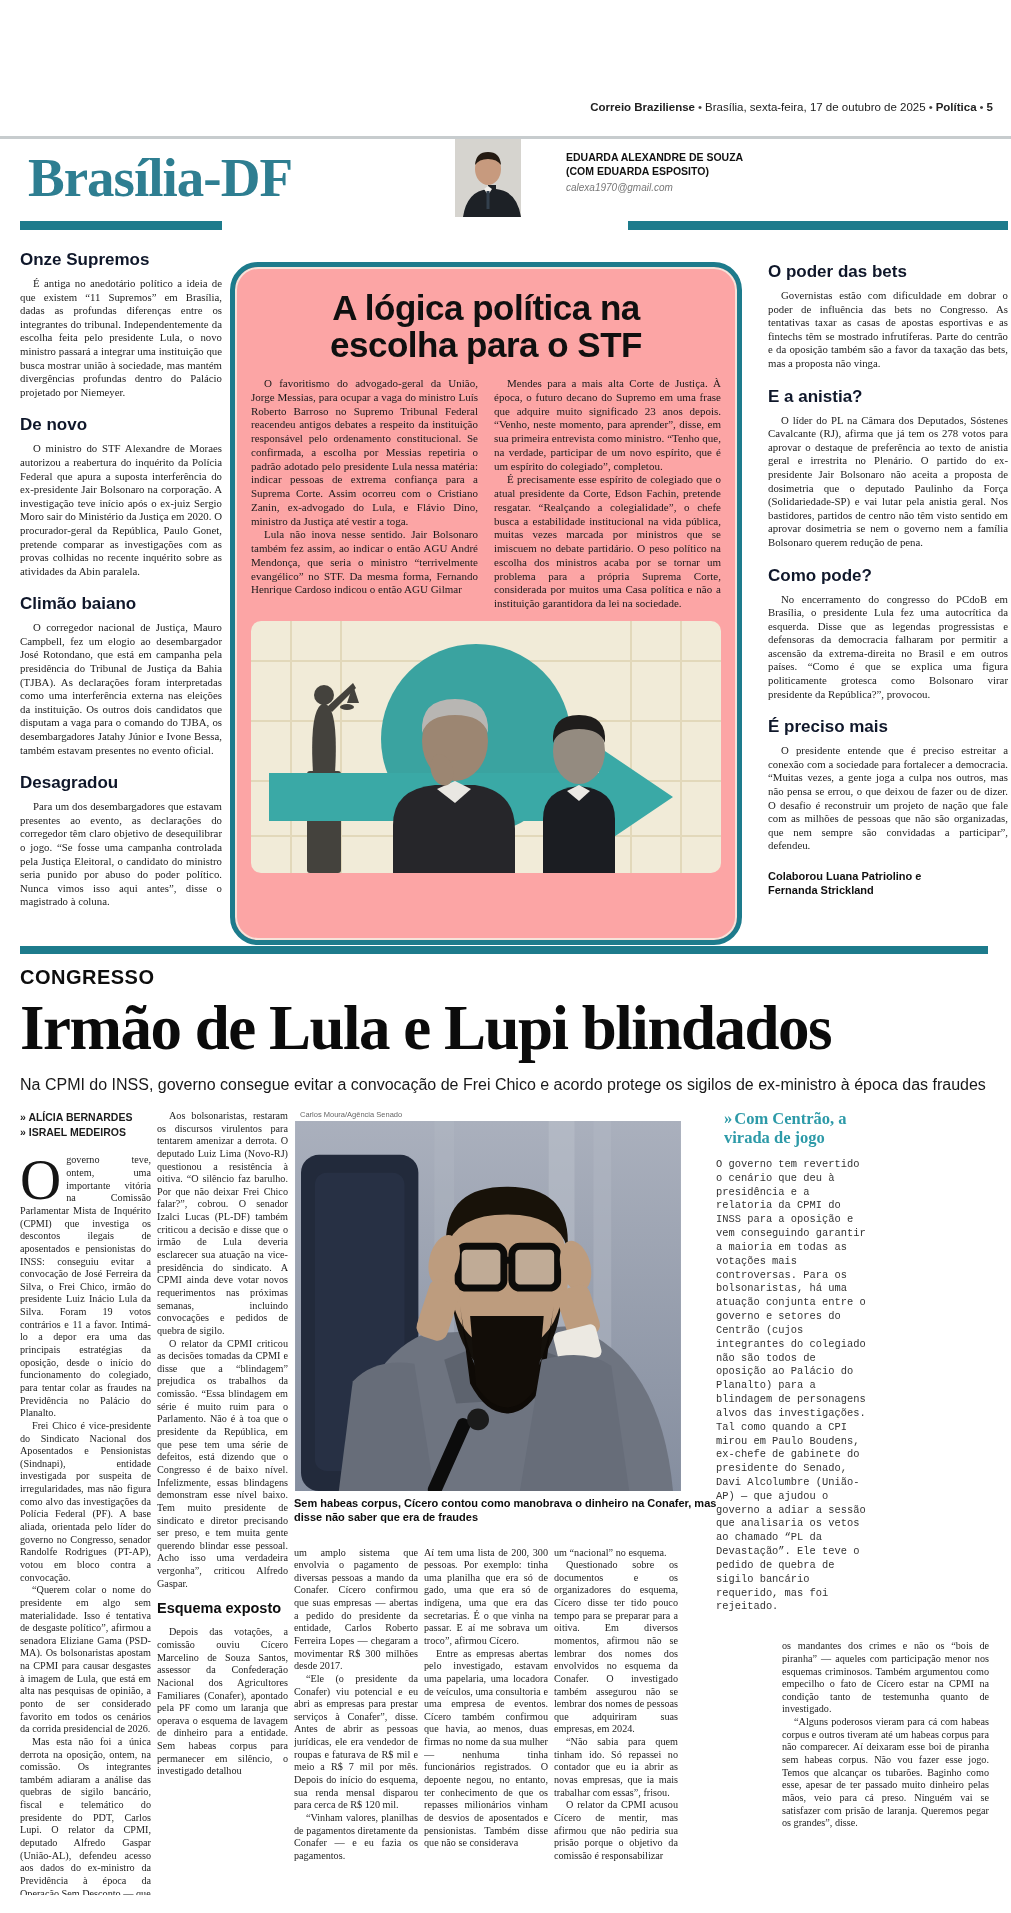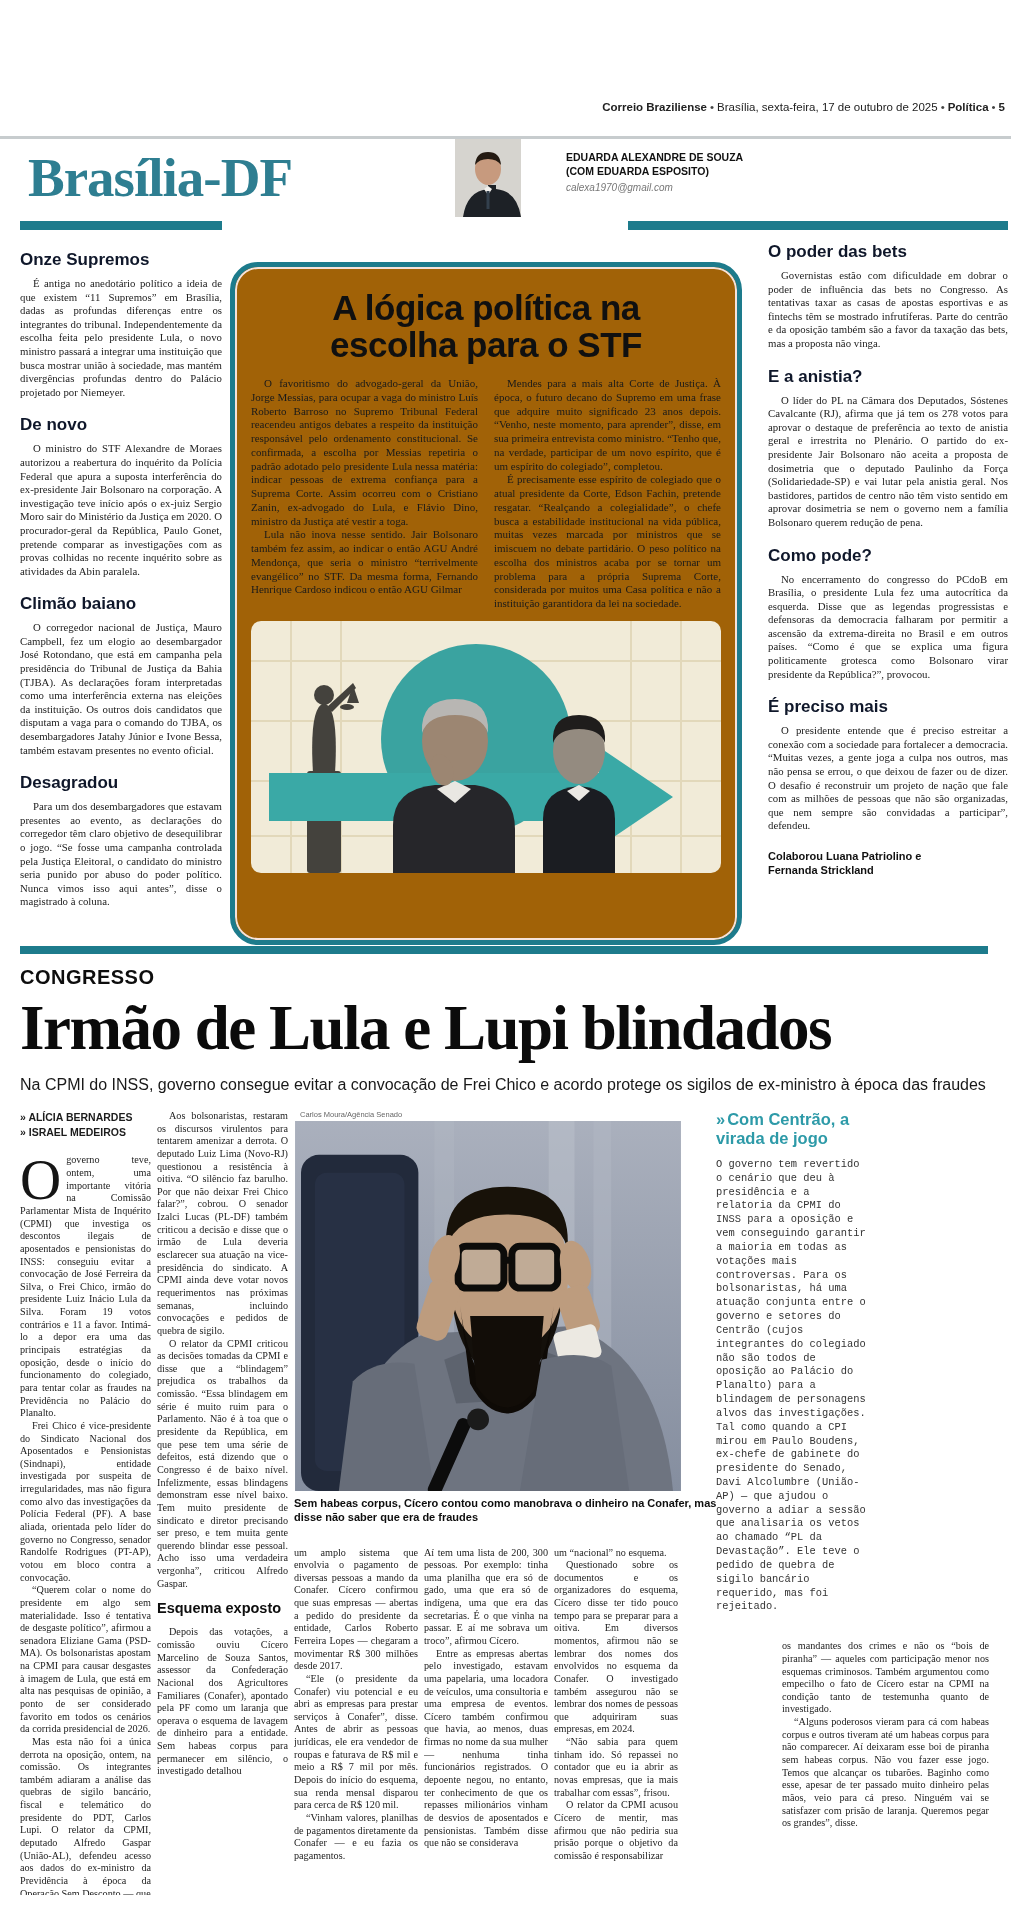--- a/index.html
+++ b/index.html
@@ -2,49 +2,49 @@
 <html><head>
 <meta charset="utf-8">
 <style>
   * { margin:0; padding:0; box-sizing:border-box; }
   html,body { background:#ffffff; }
   body {
     width:1011px; height:1913px; position:relative; overflow:hidden;
     font-family:"Liberation Sans", sans-serif; color:#1a1a1a;
   }
   
-  .edition-line { position:absolute; top:101px; right:6px; font-size:11.5px; color:#222; letter-spacing:0; }
+  .edition-line { position:absolute; top:101px; right:18px; font-size:11.5px; color:#222; letter-spacing:0; }
   .edition-line .b { font-weight:700; }
   .edition-line .sep { color:#444; padding:0 3px; }
   .header-rule { position:absolute; top:136px; left:0; width:1011px; height:0; border-top:3px solid #c7ccce; }
 
   .masthead-title { position:absolute; top:146px; left:28px; font-family:"Liberation Serif", serif;
     font-weight:700; font-size:55px; color:#2e7e91; letter-spacing:-1px; }
   .headshot { position:absolute; top:139px; left:455px; width:66px; height:78px; }
   .byline-block { position:absolute; top:151px; left:566px; width:260px; line-height:1.3; }
   .byline-block .author { font-weight:700; font-size:10.5px; color:#111; }
   .byline-block .email { font-style:italic; font-size:10px; color:#777; margin-top:3px; }
 
   .bar-left  { position:absolute; top:221px; left:20px;  width:202px; height:9px; background:#1d7b8c; }
   .bar-right { position:absolute; top:221px; right:3px;  width:380px; height:9px; background:#1d7b8c; }
 
   
   .news-col { position:absolute; font-family:"Liberation Serif", serif; }
   .left-col  { top:246px; left:20px;  width:202px; height:700px; overflow:hidden; }
-  .right-col { top:238px; left:768px; width:240px; height:700px; overflow:hidden; }
+  .right-col { top:258px; left:768px; width:240px; height:700px; overflow:hidden; }
   .sec-title { font-family:"Liberation Sans", sans-serif; font-weight:700; font-size:17px;
     color:#0f172a; margin:16px 0 7px; }
   .sec-title:first-child { margin-top:4px; }
   .sec-body { font-size:10.8px; line-height:1.26; text-align:justify; text-indent:13px; color:#222; }
   .credit { font-family:"Liberation Sans", sans-serif; font-weight:700; font-size:11px;
     margin-top:16px; line-height:1.3; color:#111; }
 
   
   .feature-box { position:absolute; top:262px; left:230px; width:512px; height:683px;
-    border:5px solid #1d7b8c; border-radius:28px; background:#a16207;
+    border:5px solid #1d7b8c; border-radius:28px; background:#fca5a5;
     box-shadow: inset 0 0 0 2px #f6e3da; padding:16px 16px 12px; overflow:hidden; }
   .feature-title { text-align:center; font-weight:700; font-size:35px; line-height:1.06;
     letter-spacing:-0.5px; color:#101010; margin:6px 0 14px; }
   .feature-cols { display:flex; gap:16px; font-family:"Liberation Serif", serif; }
   .feature-col { width:50%; font-size:11px; line-height:1.25; text-align:justify; }
   .feature-col p { text-indent:13px; }
   .feature-illo { margin-top:10px; width:470px; height:252px; }
 
   
   .section-divider { position:absolute; top:946px; left:20px; width:968px; height:8px; background:#1d7b8c; }
@@ -69,22 +69,22 @@
   .bcenter { width:390px; margin-right:22px; }
   .photo-credit { font-size:7.5px; color:#666; margin:0 0 2px 6px; font-family:"Liberation Sans", sans-serif; }
   .main-photo { width:388px; height:370px; display:block; }
   .caption { font-family:"Liberation Sans", sans-serif; font-weight:700; font-size:11px;
     color:#0e0e0e; margin-top:6px; width:424px; line-height:1.25; }
   .bottom-cols { display:flex; margin-top:22px;align-items:center; }
   .bcol3, .bcol4, .bcol5 { width:124px; margin-right:6px; height:352px; overflow:hidden; }
 
   .bright { flex:1; }
   .sidebar { width:152px; margin-left:10px; }
-  .sidebar-title { font-family:Liberation Sans, sans-serif; font-weight:700; font-size:16.5px;
-    line-height:1.15; color:#2d9aa8; margin-bottom:10px; }
+  .sidebar-title { font-family:Liberation Serif, serif; font-weight:700; font-size:16.5px;
+    line-height:1.15; color:#2d9aa8; margin-bottom:10px;margin-left:8px; }
   .sidebar-title .marker { color:#2d9aa8; margin-right:2px; }
   .sidebar-body { font-family:Liberation Mono, monospace; font-size:10.4px; line-height:1.33;
     color:#333; text-align:left; }
   .bcol6 { width:207px; margin-left:auto; margin-right:2px; margin-top:26px; height:352px; overflow:hidden; }
 </style>
 </head>
 <body>
 
 <div class="edition-line">
   <span class="b">Correio Braziliense</span><span class="sep">•</span><span>Brasília, sexta-feira, 17 de outubro de 2025</span><span class="sep">•</span><span class="b">Política</span><span class="sep">•</span><span class="b">5</span>

